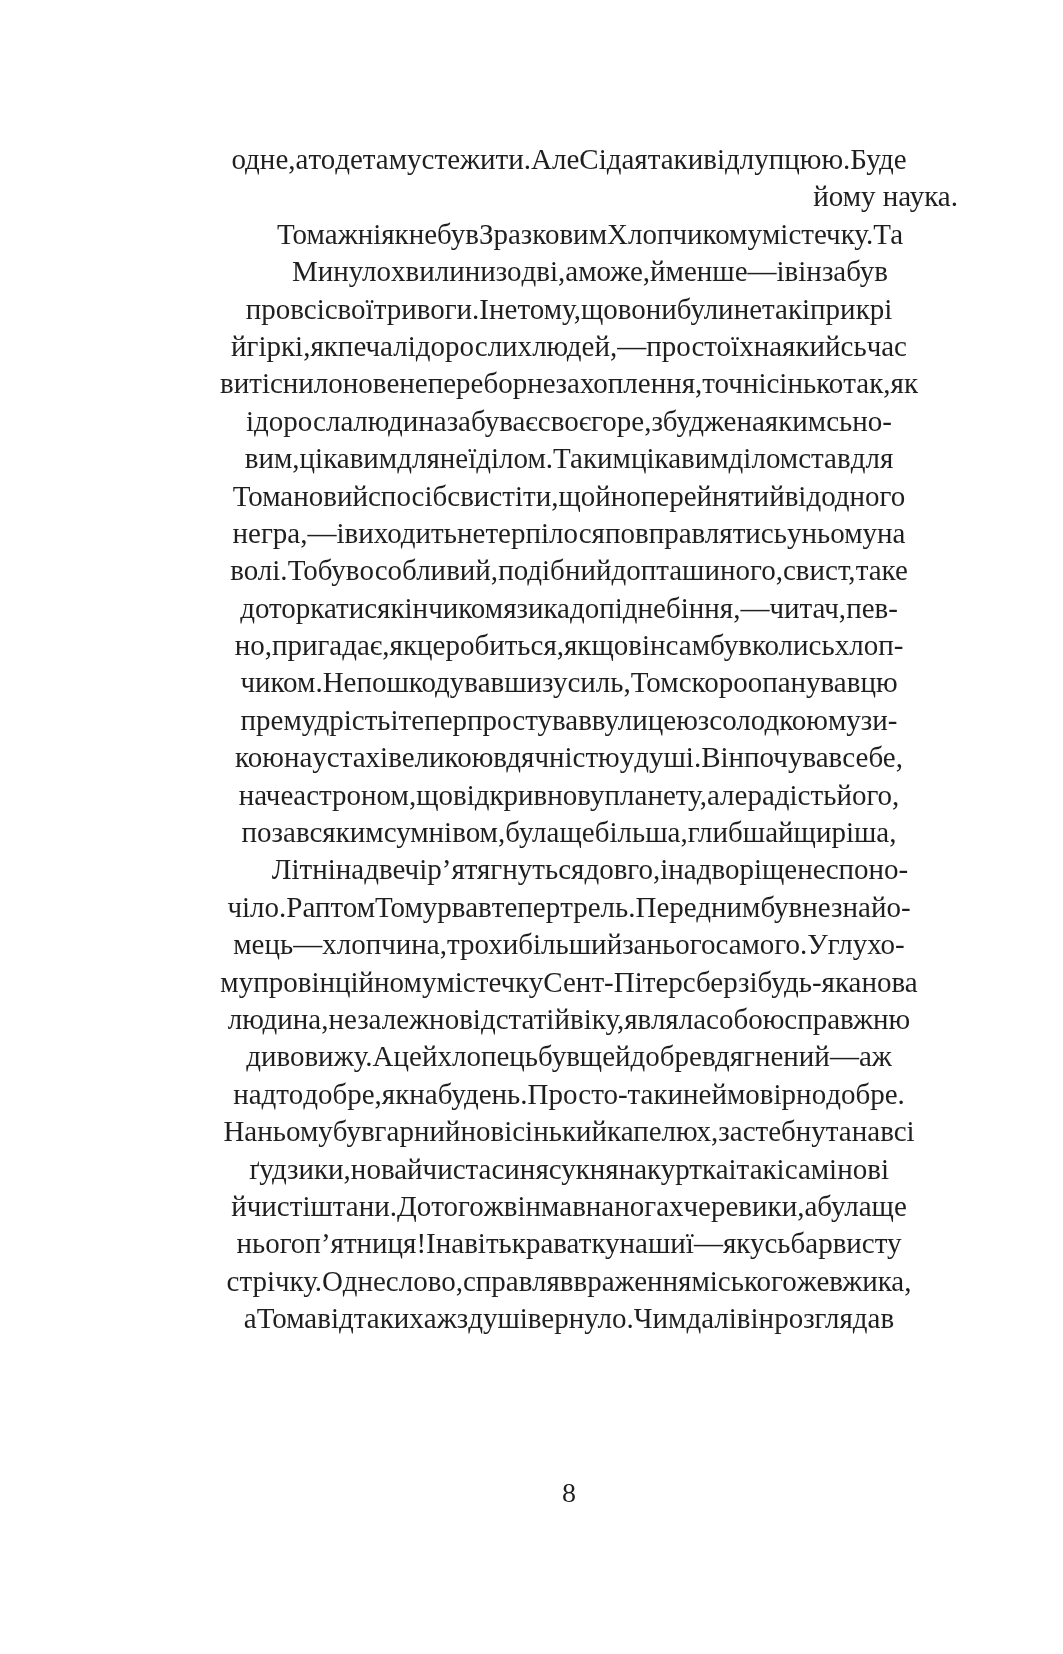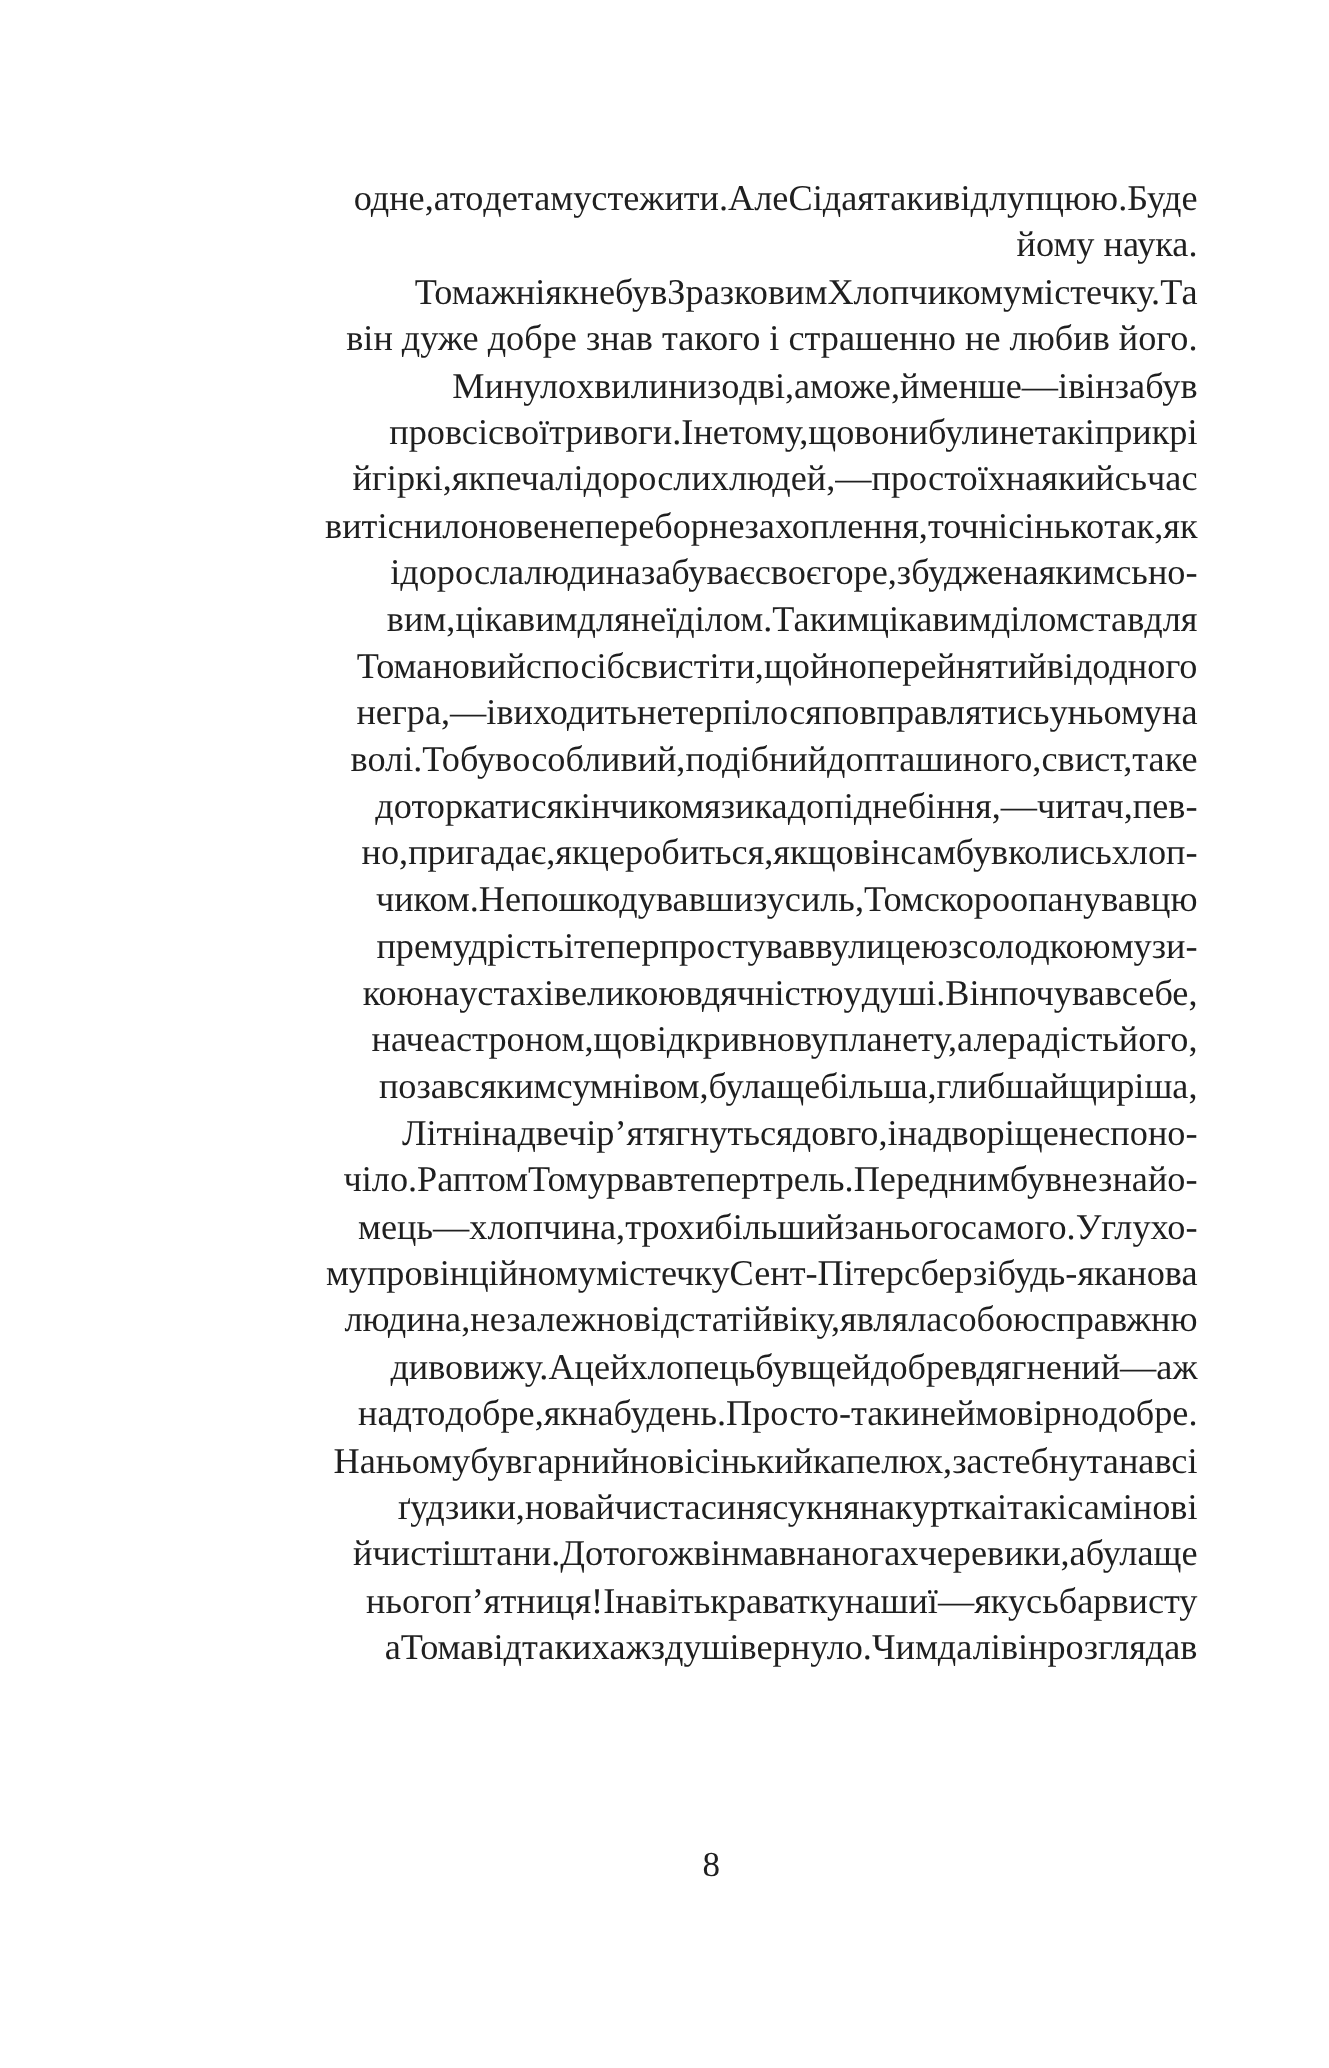--- a/index.html
+++ b/index.html
@@ -26,21 +26,21 @@
     line-height: 37.4px;
     font-weight: 400;
   }
   .line {
     height: 37.4px;
     white-space: nowrap;
   }
   
   .line.justify {
     display: flex;
-    justify-content: flex-end;
+    justify-content: center;
   }
   
   .line.indent {
     padding-left: 42px;
   }
   
   .line.endline {
     display: block;
     text-align: right;
   }
@@ -81,21 +81,20 @@
         <span>аж</span>
         <span>ніяк</span>
         <span>не</span>
         <span>був</span>
         <span>Зразковим</span>
         <span>Хлопчиком</span>
         <span>у</span>
         <span>містечку.</span>
         <span>Та</span>
       </div>
-      <div class="line endline">він дуже добре знав такого і страшенно не любив його.</div>
       <div class="line justify indent">
         <span>Минуло</span>
         <span>хвилини</span>
         <span>зо</span>
         <span>дві,</span>
         <span>а</span>
         <span>може,</span>
         <span>й</span>
         <span>менше</span>
         <span>—</span>
@@ -398,20 +397,29 @@
         <span>І</span>
         <span>навіть</span>
         <span>краватку</span>
         <span>на</span>
         <span>шиї</span>
         <span>—</span>
         <span>якусь</span>
         <span>барвисту</span>
       </div>
       <div class="line justify">
+        <span>стрічку.</span>
+        <span>Одне</span>
+        <span>слово,</span>
+        <span>справляв</span>
+        <span>враження</span>
+        <span>міського</span>
+        <span>жевжика,</span>
+      </div>
+      <div class="line justify">
         <span>а</span>
         <span>Тома</span>
         <span>від</span>
         <span>таких</span>
         <span>аж</span>
         <span>з</span>
         <span>душі</span>
         <span>вернуло.</span>
         <span>Чим</span>
         <span>далі</span>

